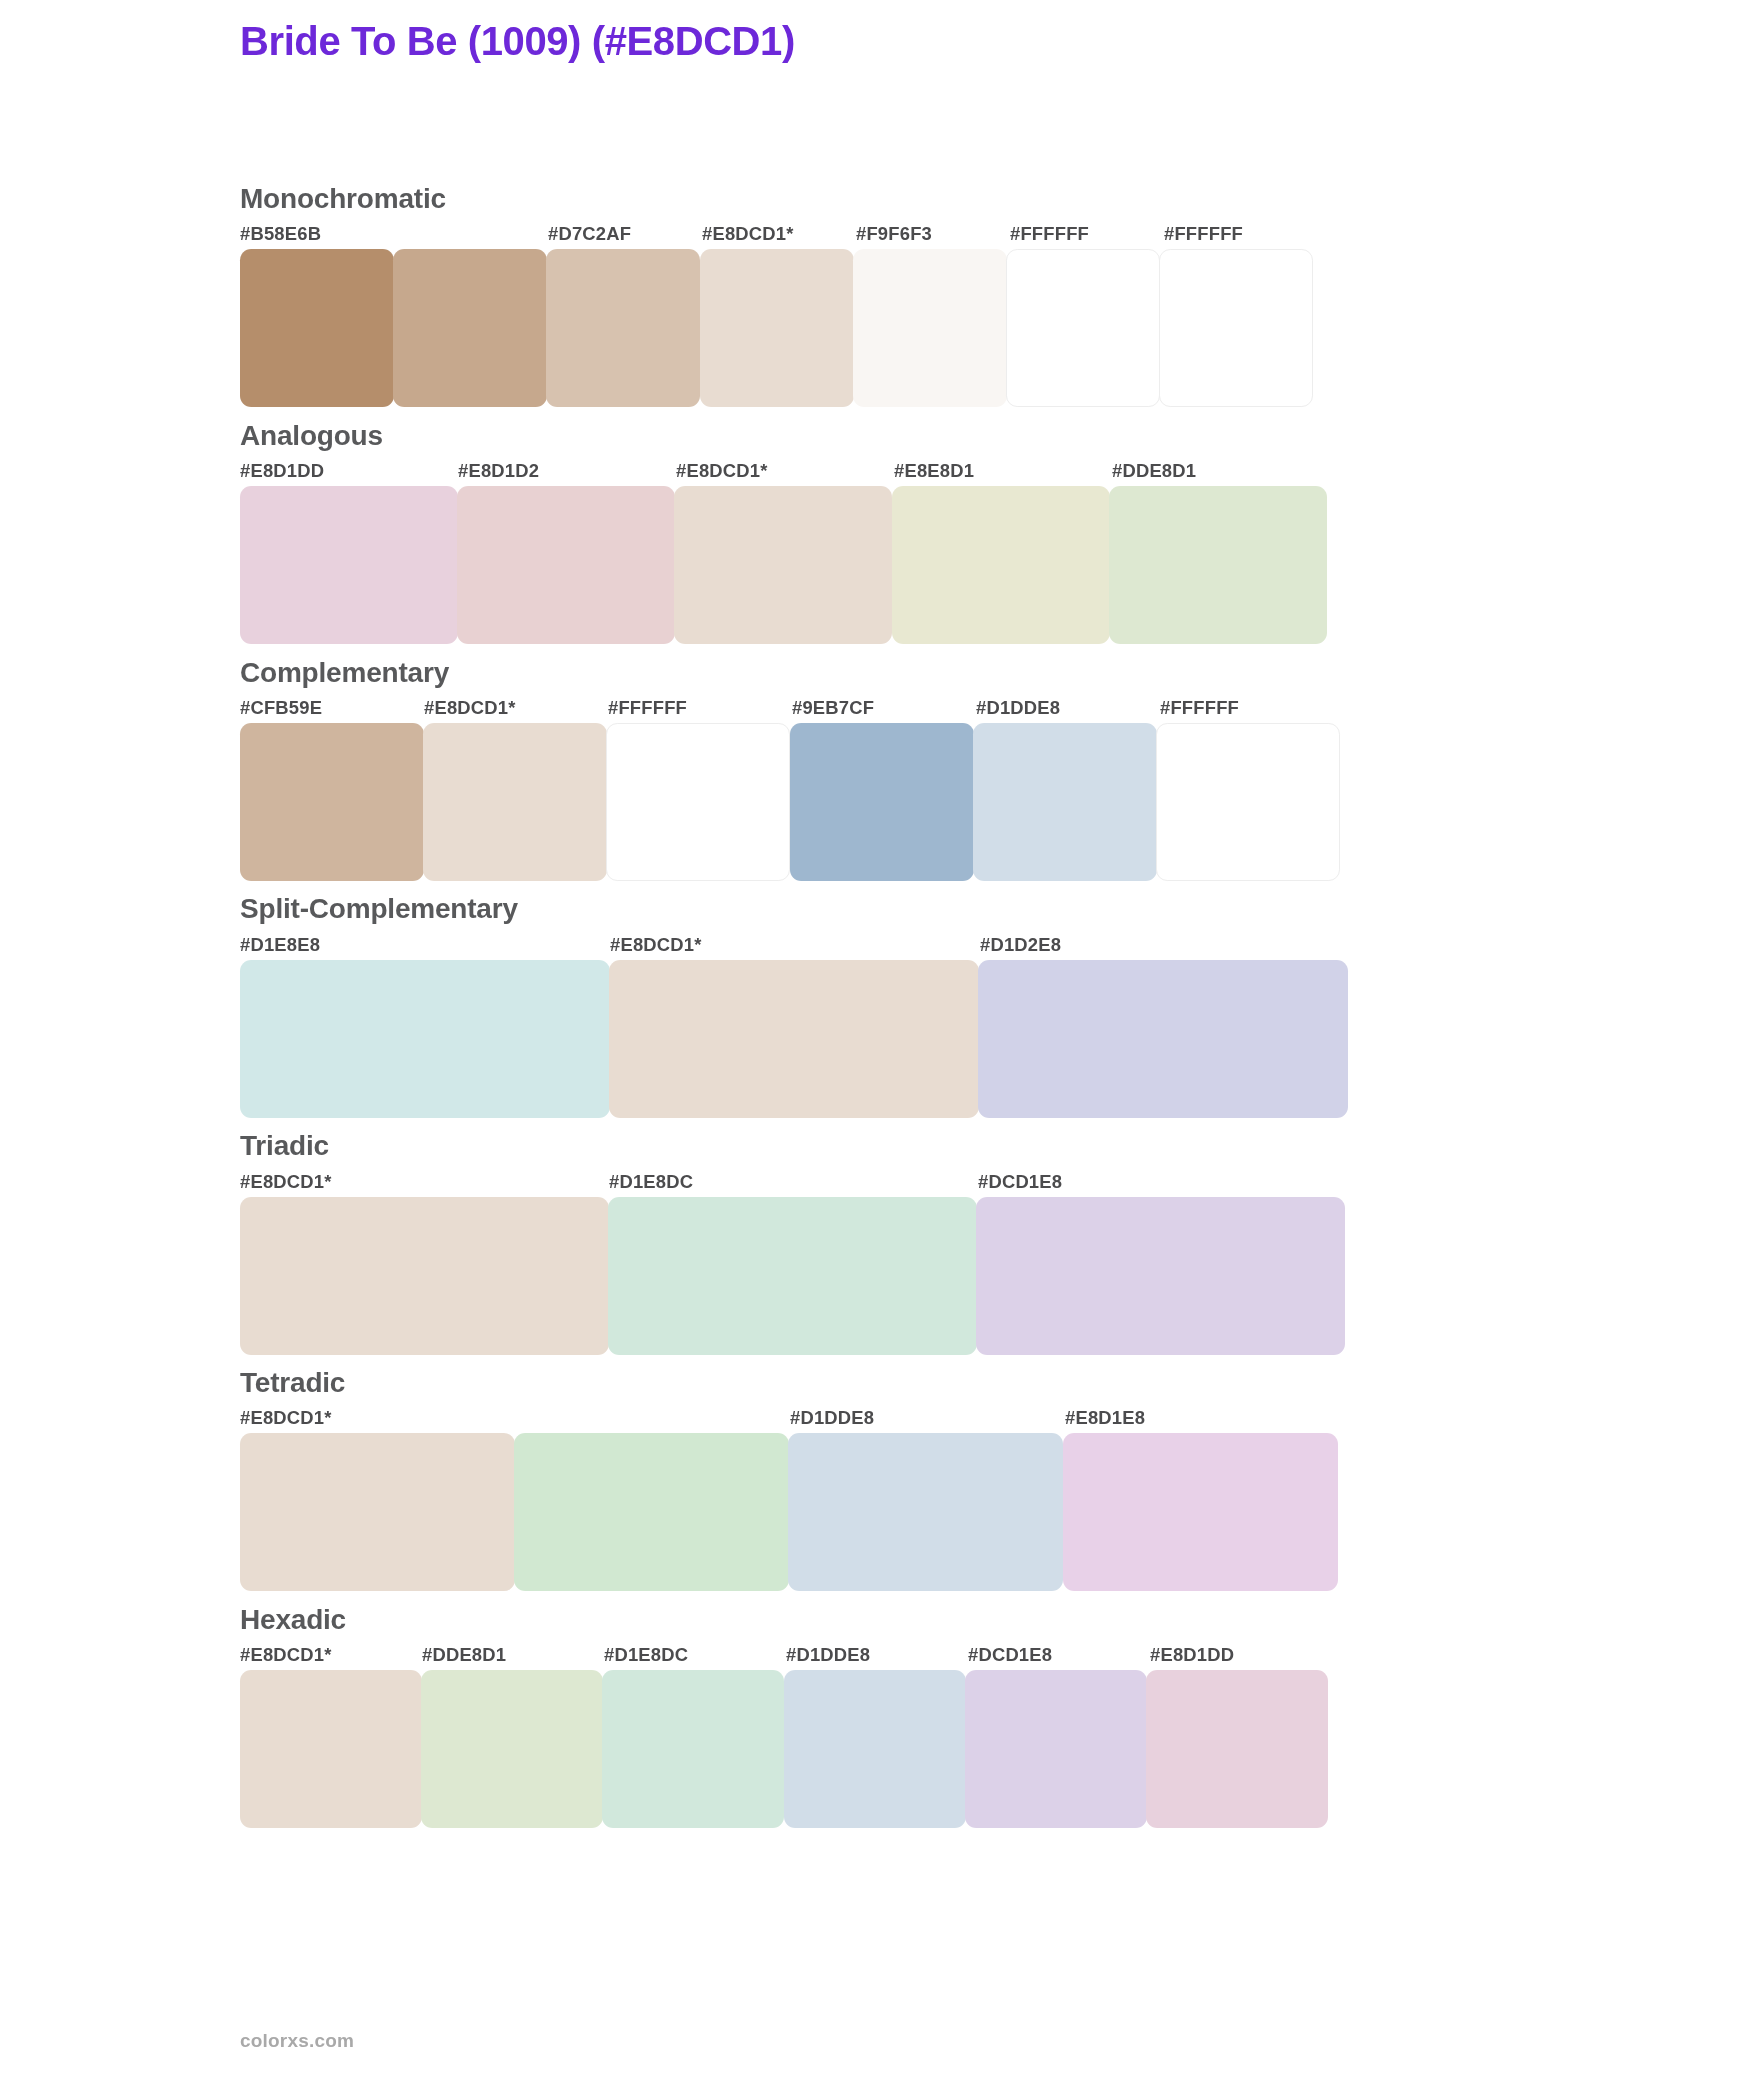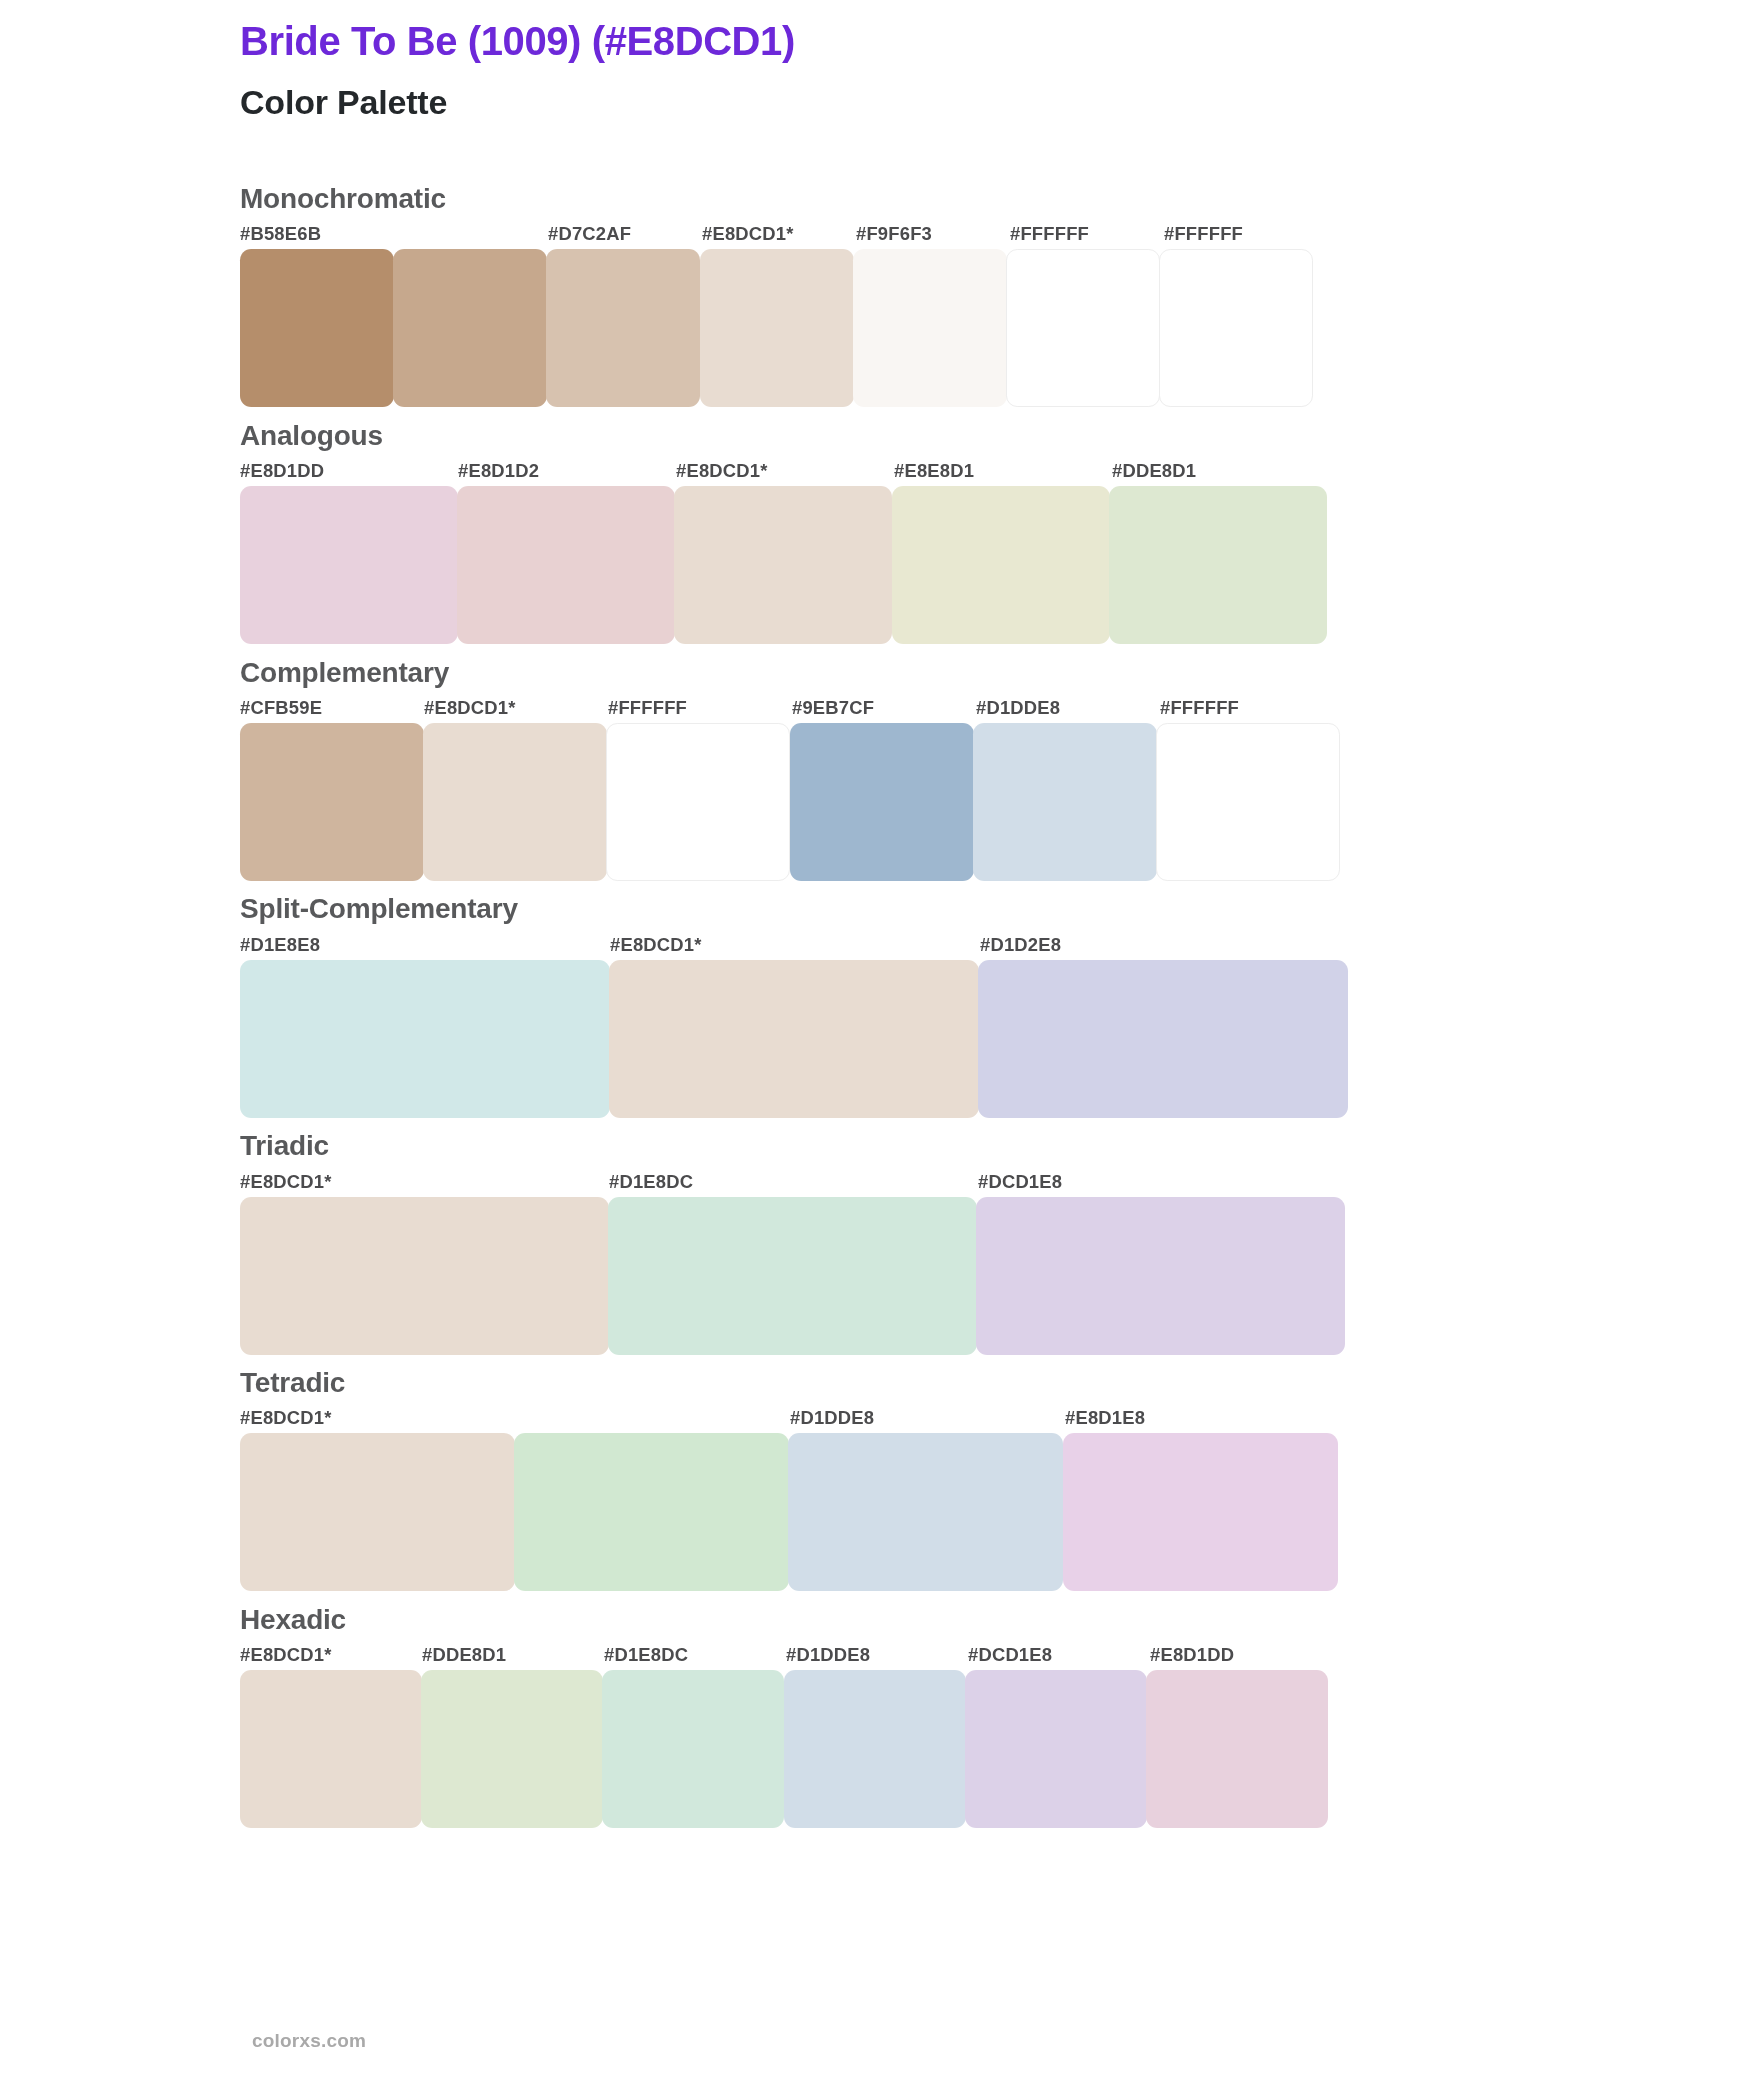--- a/index.html
+++ b/index.html
@@ -104,38 +104,36 @@
   }
   .swatch.is-white {
     border: 0.8px solid #ededed;
   }
 
   
   .footer {
     position: absolute;
     left: 240px;
     top: 2030px;
-    margin-left: 12px;
   }
   .footer-text {
     font-size: 19px;
     font-weight: bold;
     color: #a9a9a9;
     letter-spacing: 0.2px;
     white-space: nowrap;
   }
 </style>
 </head>
 <body>
 
 <div class="page">
 
   <div class="header">
     <h1 class="title">Bride To Be (1009) (#E8DCD1)</h1>
-    <h2 class="subtitle">Color Palette</h2>
   </div>
 
   <div class="sections">
       <div class="section">
         <div class="section-heading">Monochromatic</div>
         <div class="labels-row" style="width: 1078px;">
           <div class="swatch-label" style="width: 154px;">#B58E6B</div>
           <div class="swatch-label" style="width: 154px; margin-top: 32px;">#C6A88D</div>
           <div class="swatch-label" style="width: 154px;">#D7C2AF</div>
           <div class="swatch-label" style="width: 154px;">#E8DCD1*</div>

